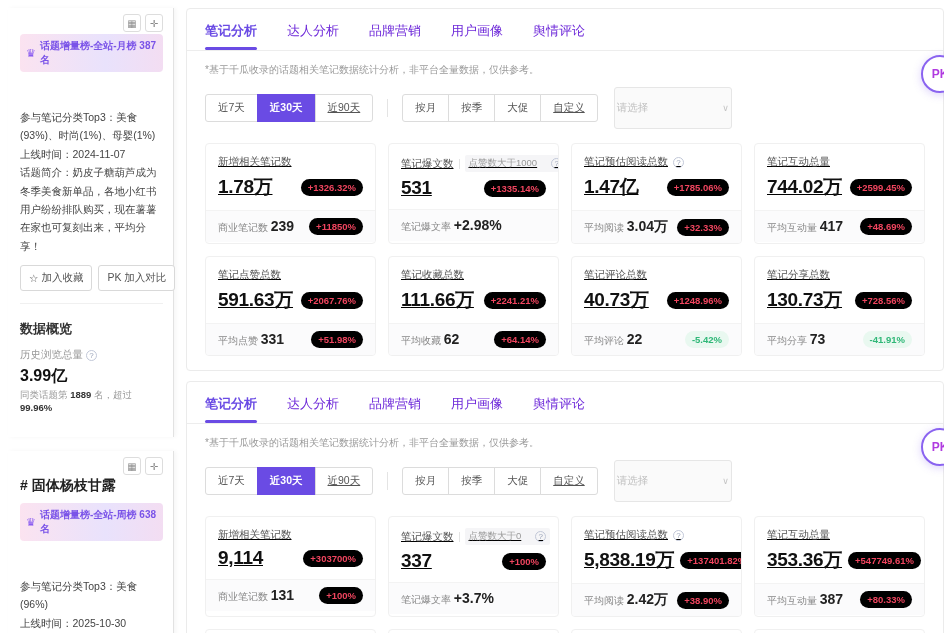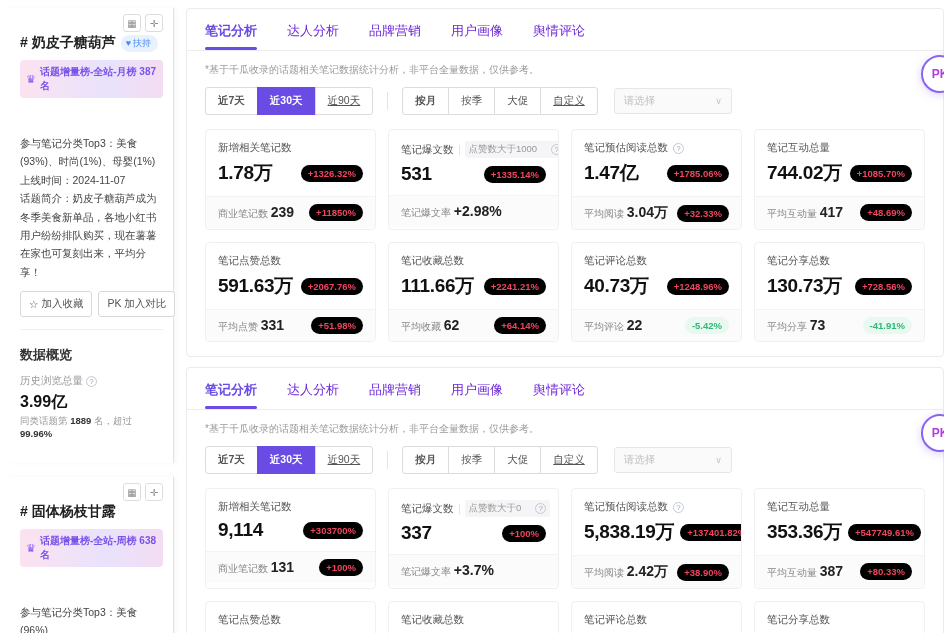--- a/index.html
+++ b/index.html
@@ -36,30 +36,30 @@
   .main { flex:1; display:flex; flex-direction:column; gap:10px; min-width:0; }
   .panel { background:#fff; border:1px solid #ebebeb; border-radius:4px; position:relative; padding-bottom:14px; }
   .tabs { display:flex; gap:30px; padding:13px 18px 0; border-bottom:1px solid #ededed; }
   .tab { font-size:13px; color:#6d28d9; padding-bottom:10px; cursor:pointer; position:relative; }
   .tab.active { color:#6a4be4; font-weight:bold; }
   .tab.active::after { content:""; position:absolute; left:0; right:0; bottom:0; height:3px; border-radius:2px; background:#6a4be4; }
   .disclaimer { font-size:10px; color:#9a9a9a; padding:12px 18px 0; }
   .filter-row { display:flex; align-items:center; padding:10px 18px 0; gap:0; }
   .seg-group { display:flex; }
   .seg-btn { border:1px solid #dcdcdc; background:#fff; color:#555; font-size:10.5px; padding:6px 12px; margin-left:-1px; cursor:pointer; white-space:nowrap; }
-  .seg-btn:first-child { margin-left:0; border-radius:3px 0 0 3px;font-weight:bold; }
+  .seg-btn:first-child { margin-left:0; border-radius:3px 0 0 3px; }
   .seg-btn:last-child { border-radius:0 3px 3px 0;text-decoration:underline; }
   .seg-btn.active { background:#6a4be4; border-color:#6a4be4; color:#fff; font-weight:bold; }
   .v-sep { width:1px; height:18px; background:#e4e4e4; margin:0 14px; flex:none; }
-  .select-box { width:118px; height:26px; border:1px solid #e6e6e6; background:#fafafa; border-radius:3px; margin-left:16px; display:flex; align-items:center; justify-content:space-between; padding:0 9px; font-size:10.5px; color:#bfbfbf; cursor:pointer; }
+  .select-box { width:118px; height:42px; border:1px solid #e6e6e6; background:#fafafa; border-radius:3px; margin-left:16px; display:flex; align-items:center; justify-content:space-between; padding:0 2px; font-size:10.5px; color:#bfbfbf; cursor:pointer; }
   .chev { font-size:9px; color:#c4c4c4; }
 
   .cards-grid { display:grid; grid-template-columns:repeat(4,1fr); gap:12px; padding:14px 18px 0; }
   .stat-card { border:1px solid #f0f0f0; border-radius:4px; overflow:hidden; background:#fff; }
-  .stat-main { padding:11px 12px 10px; }
+  .stat-main { padding:11px 12px 10px;text-decoration:underline; }
   .stat-label-row { display:flex; align-items:center; gap:5px; font-size:10.5px; color:#555; margin-bottom:5px; white-space:nowrap; }
   .sub-bar { width:1px; height:10px; background:#e3e3e3; flex:none; }
   .sub-pill { background:#f5f5f7; border-radius:2px; color:#999; font-size:9.5px; padding:2px 4px; display:inline-flex; align-items:center; gap:14px; }
   .stat-value-row { display:flex; align-items:center; justify-content:space-between; gap:6px; }
   .stat-value { font-size:19px; font-weight:bold; color:#111; letter-spacing:-0.3px; white-space:nowrap; }
   .pill { font-size:9.5px; font-weight:bold; padding:3px 7px; border-radius:10px; white-space:nowrap; flex:none; }
   .pill.up { color:#f0455f; background:#000000; }
   .pill.down { color:#2fb777; background:#e9f8f0; }
   .stat-foot { display:flex; align-items:center; justify-content:space-between; padding:7px 12px; background:#fbfbfc; border-top:1px solid #f3f3f3; min-height:28px; }
   .foot-left { font-size:10px; color:#888; white-space:nowrap; }
@@ -73,27 +73,20 @@
 <div class="page">
   <div class="layout">
 
     <div class="sidebar">
 
       <div class="topic-card">
         <div class="icon-btn-row">
           <span class="icon-btn">▦</span>
           <span class="icon-btn">✛</span>
         </div>
-        <div class="topic-title-row">
-          <span class="topic-title"># 奶皮子糖葫芦</span>
-          <span class="support-badge">
-              <span class="support-heart">♥</span>
-              <span>扶持</span>
-            </span>
-        </div>
         <div class="rank-badge">
           <span class="crown">♛</span>
           <span>话题增量榜-全站-月榜 387名</span>
         </div>
         <div class="topic-desc">
           <div>参与笔记分类Top3：美食(93%)、时尚(1%)、母婴(1%)</div>
           <div>上线时间：2024-11-07</div>
           <div>话题简介：奶皮子糖葫芦成为冬季美食新单品，各地小红书用户纷纷排队购买，现在薯薯在家也可复刻出来，平均分享！</div>
         </div>
         <div class="topic-actions">
@@ -268,21 +261,21 @@
   </div>
 
   <div class="stat-card">
     <div class="stat-main">
       <div class="stat-label-row">
         <span class="stat-label">笔记互动总量</span>
 
       </div>
       <div class="stat-value-row">
         <span class="stat-value">744.02万</span>
-        <span class="pill up">+1085.70%</span>
+        <span class="pill up">+2599.45%</span>
       </div>
     </div>
     <div class="stat-foot">
       <span class="foot-left">
         <span>平均互动量</span>
         <b>417</b>
       </span>
       <span class="pill up">+48.69%</span>
     </div>
   </div>

